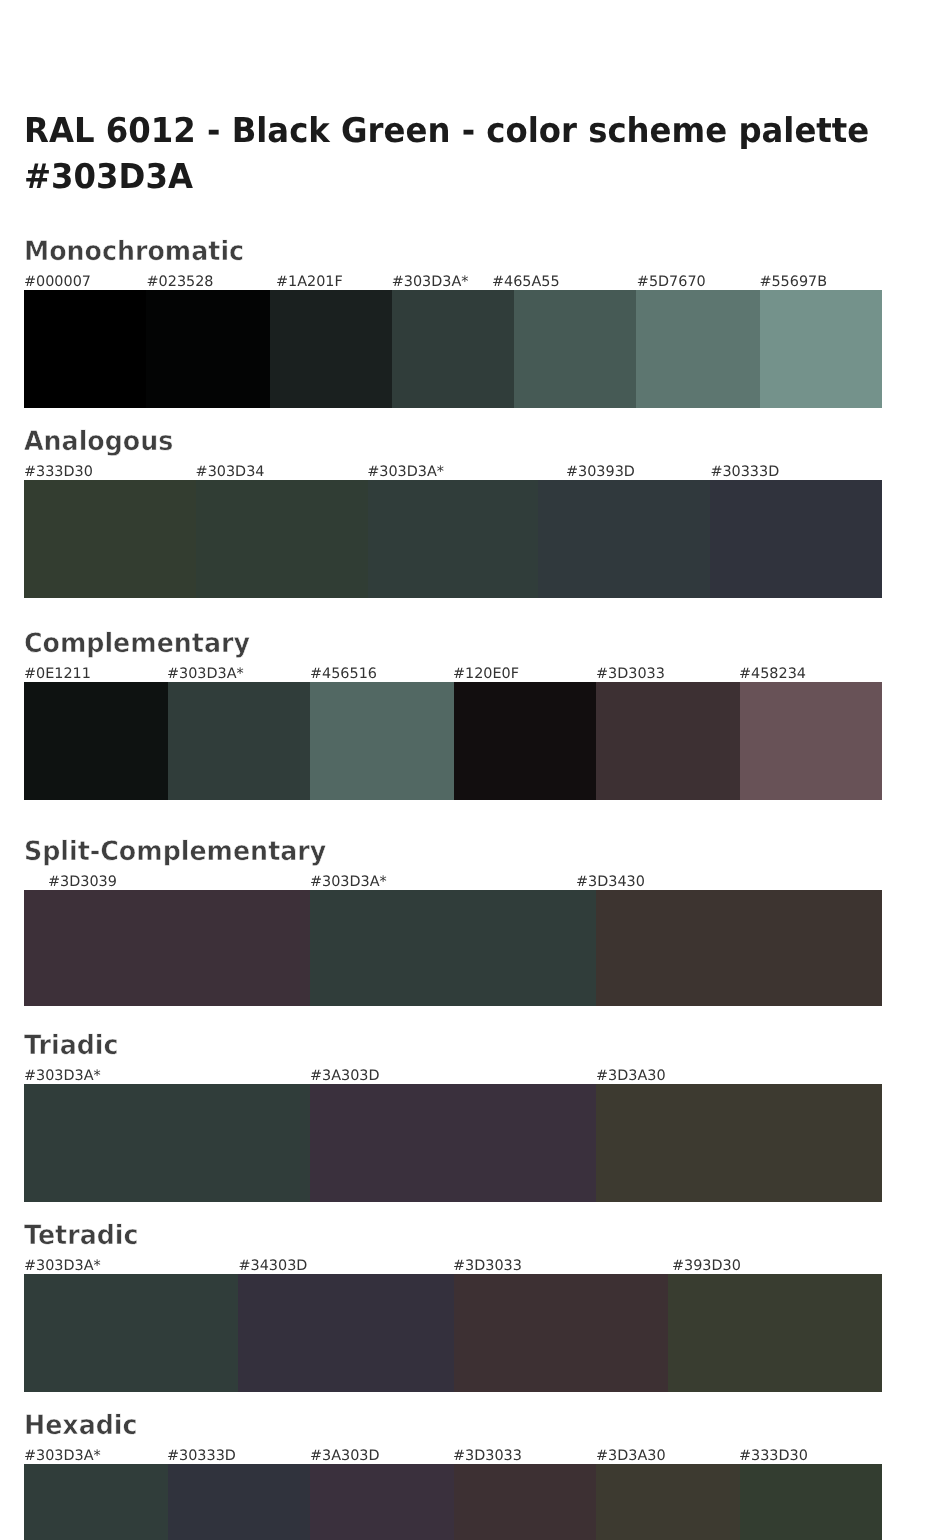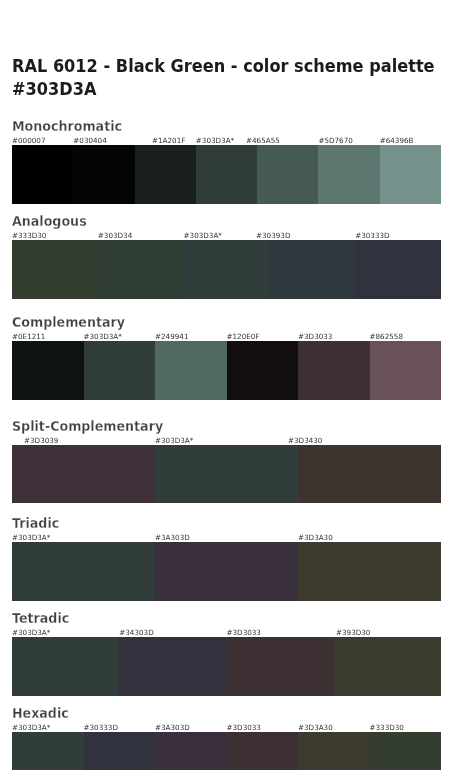--- a/index.html
+++ b/index.html
@@ -45,63 +45,63 @@
 <body>
 
 <div class="page">
 
   <h1 class="page-title">RAL 6012 - Black Green - color scheme palette #303D3A</h1>
 
   <section class="palette-section" style="top:72.3px">
     <div class="section-title">Monochromatic</div>
     <div class="labels">
       <span class="label" style="left:0.0px">#000007</span>
-      <span class="label" style="left:61.286px">#030404</span>
-      <span class="label" style="left:140px">#1A201F</span>
+      <span class="label" style="left:61.286px">#023528</span>
+      <span class="label" style="left:126px">#1A201F</span>
       <span class="label" style="left:183.857px">#303D3A*</span>
       <span class="label" style="left:234px">#465A55</span>
       <span class="label" style="left:306.429px">#5D7670</span>
-      <span class="label" style="left:367.714px">#64396B</span>
+      <span class="label" style="left:367.714px">#55697B</span>
     </div>
     <div class="swatches">
       <div class="swatch" style="background: rgb(0, 0, 0);"></div>
       <div class="swatch" style="background: rgb(3, 4, 4);"></div>
       <div class="swatch" style="background: rgb(26, 32, 31);"></div>
       <div class="swatch" style="background: rgb(48, 61, 58);"></div>
       <div class="swatch" style="background: rgb(70, 90, 85);"></div>
       <div class="swatch" style="background: rgb(93, 118, 112);"></div>
       <div class="swatch" style="background: rgb(116, 146, 139);"></div>
     </div>
   </section>
   <section class="palette-section" style="top:167.3px">
     <div class="section-title">Analogous</div>
     <div class="labels">
       <span class="label" style="left:0.0px">#333D30</span>
       <span class="label" style="left:85.8px">#303D34</span>
       <span class="label" style="left:171.6px">#303D3A*</span>
-      <span class="label" style="left:244px">#30393D</span>
+      <span class="label" style="left:271px">#30393D</span>
       <span class="label" style="left:343.2px">#30333D</span>
     </div>
     <div class="swatches">
       <div class="swatch" style="background: rgb(51, 61, 48);"></div>
       <div class="swatch" style="background: rgb(48, 61, 52);"></div>
       <div class="swatch" style="background: rgb(48, 61, 58);"></div>
       <div class="swatch" style="background: rgb(48, 57, 61);"></div>
       <div class="swatch" style="background: rgb(48, 51, 61);"></div>
     </div>
   </section>
   <section class="palette-section" style="top:268.2px">
     <div class="section-title">Complementary</div>
     <div class="labels">
       <span class="label" style="left:0.0px">#0E1211</span>
       <span class="label" style="left:71.5px">#303D3A*</span>
-      <span class="label" style="left:143.0px">#249941</span>
+      <span class="label" style="left:143.0px">#456516</span>
       <span class="label" style="left:214.5px">#120E0F</span>
       <span class="label" style="left:286.0px">#3D3033</span>
-      <span class="label" style="left:357.5px">#862558</span>
+      <span class="label" style="left:357.5px">#458234</span>
     </div>
     <div class="swatches">
       <div class="swatch" style="background: rgb(14, 18, 17);"></div>
       <div class="swatch" style="background: rgb(48, 61, 58);"></div>
       <div class="swatch" style="background: rgb(82, 104, 99);"></div>
       <div class="swatch" style="background: rgb(18, 14, 15);"></div>
       <div class="swatch" style="background: rgb(61, 48, 51);"></div>
       <div class="swatch" style="background: rgb(104, 82, 87);"></div>
     </div>
   </section>

